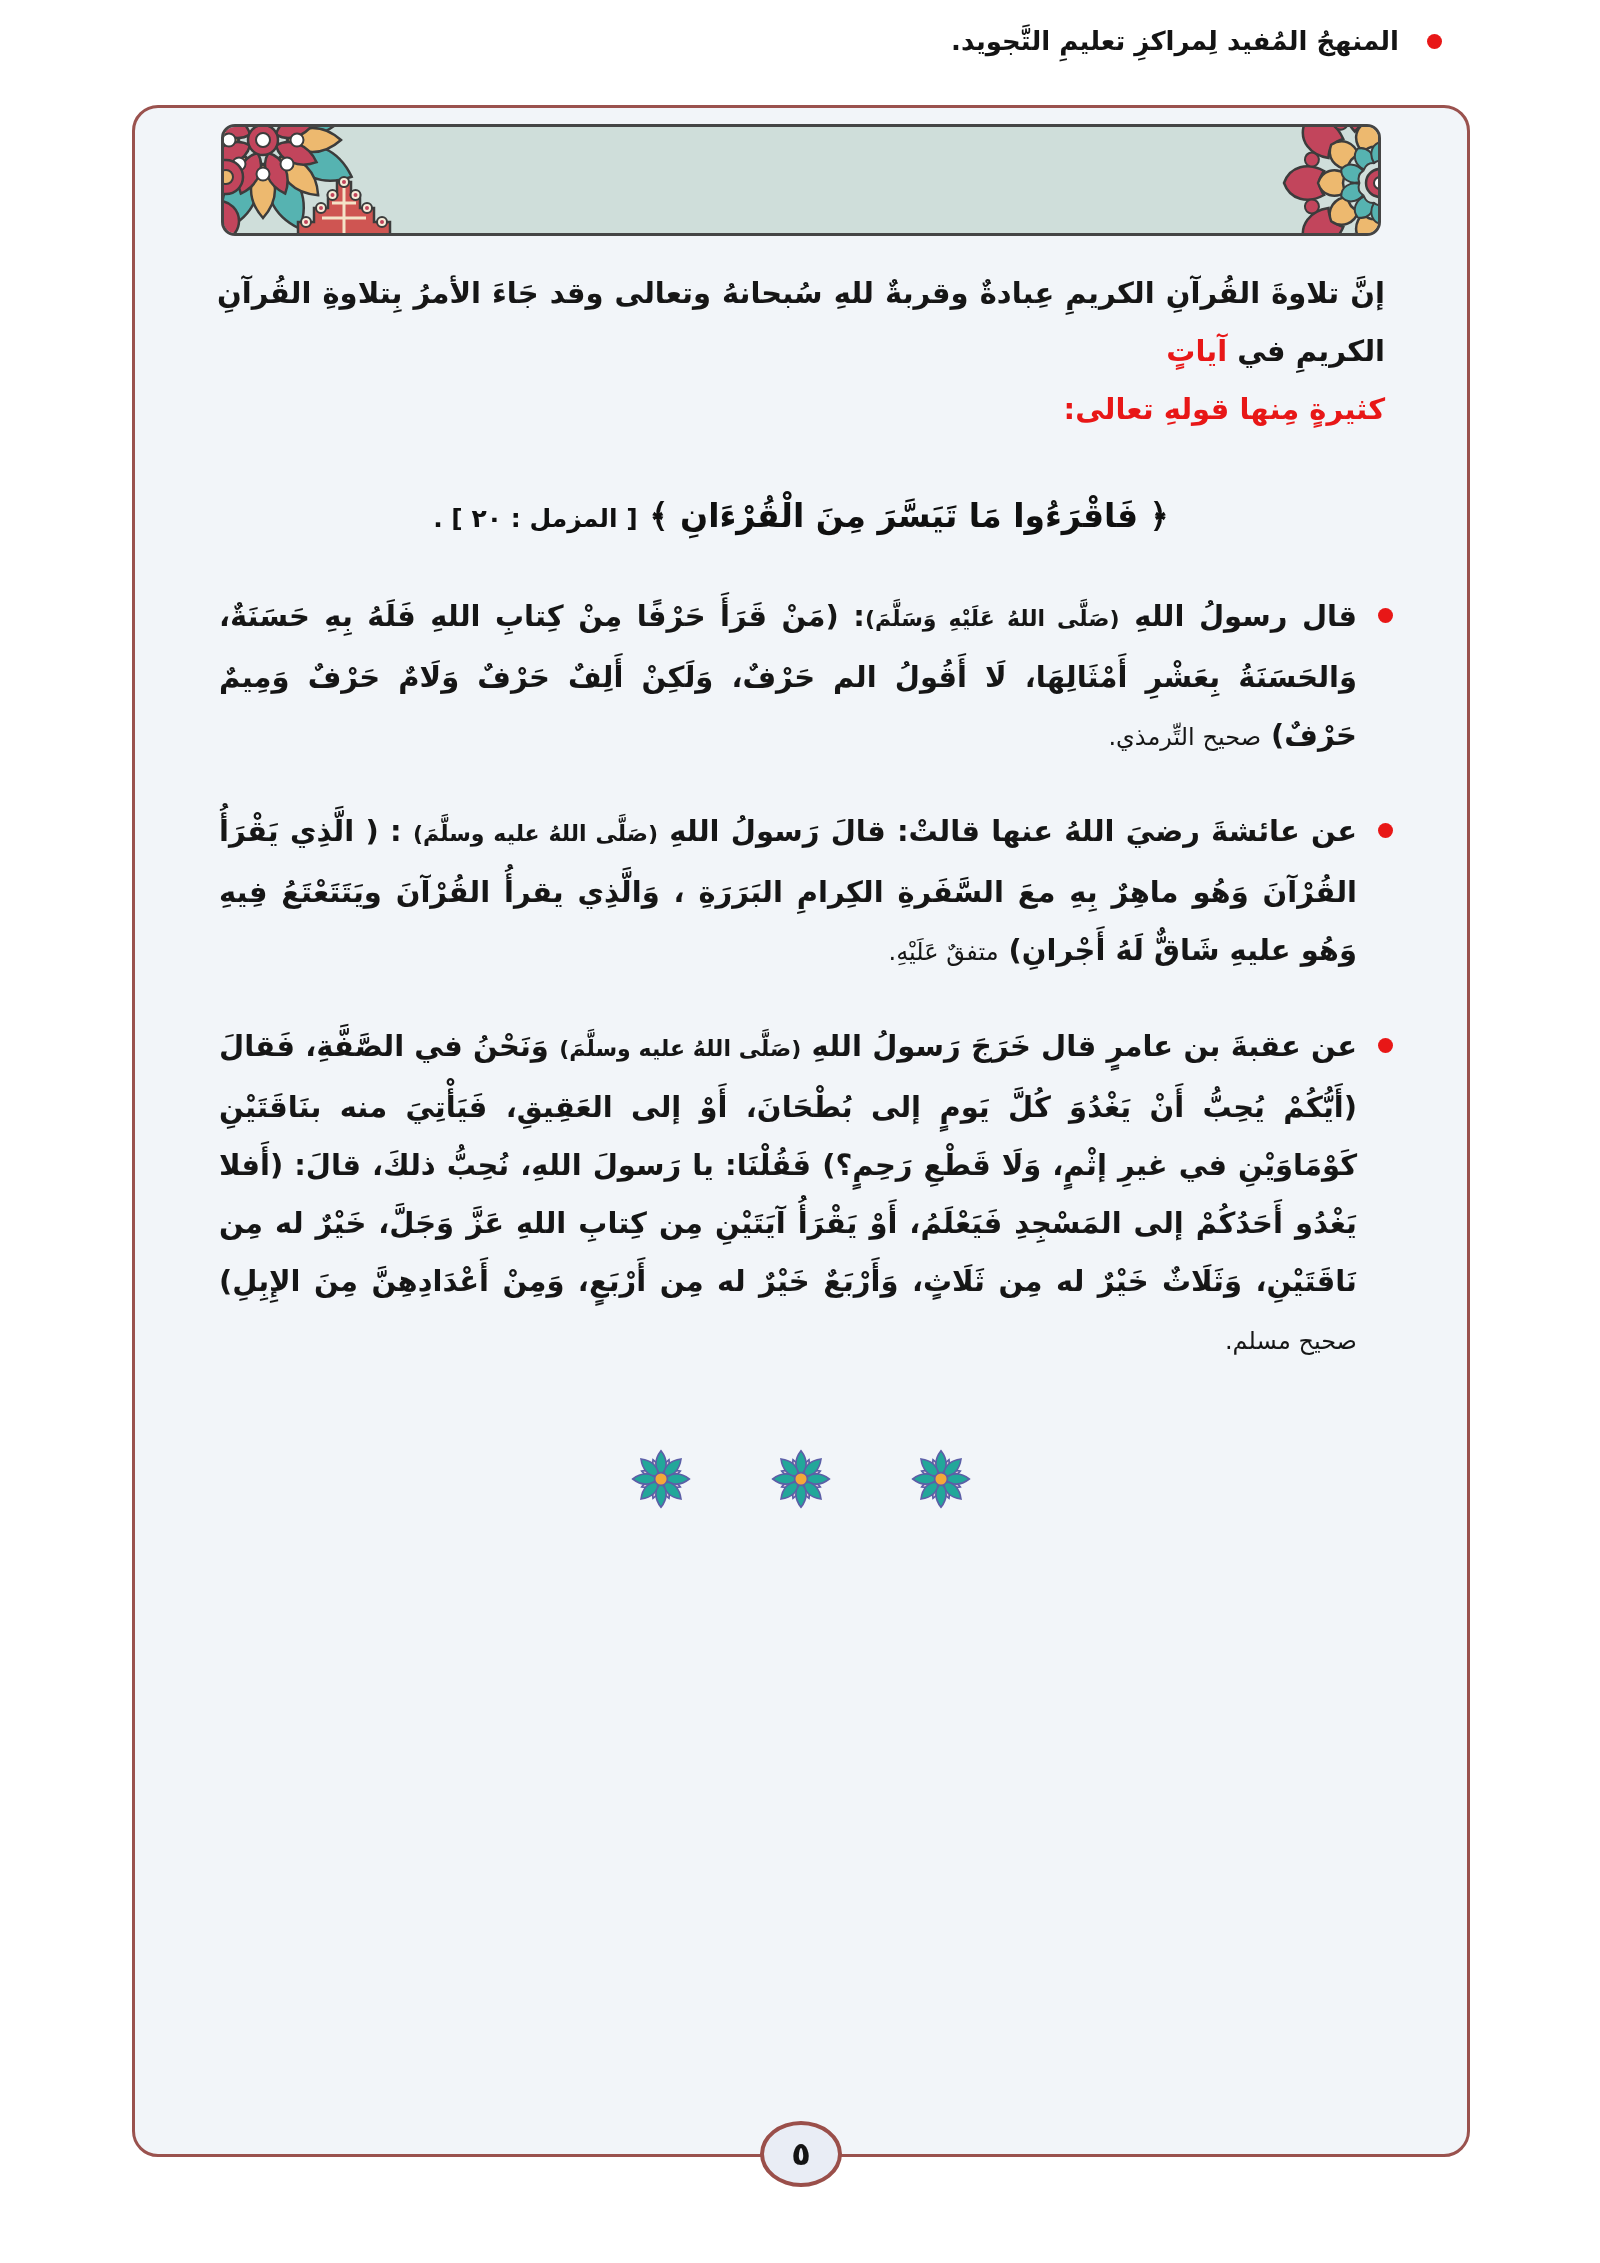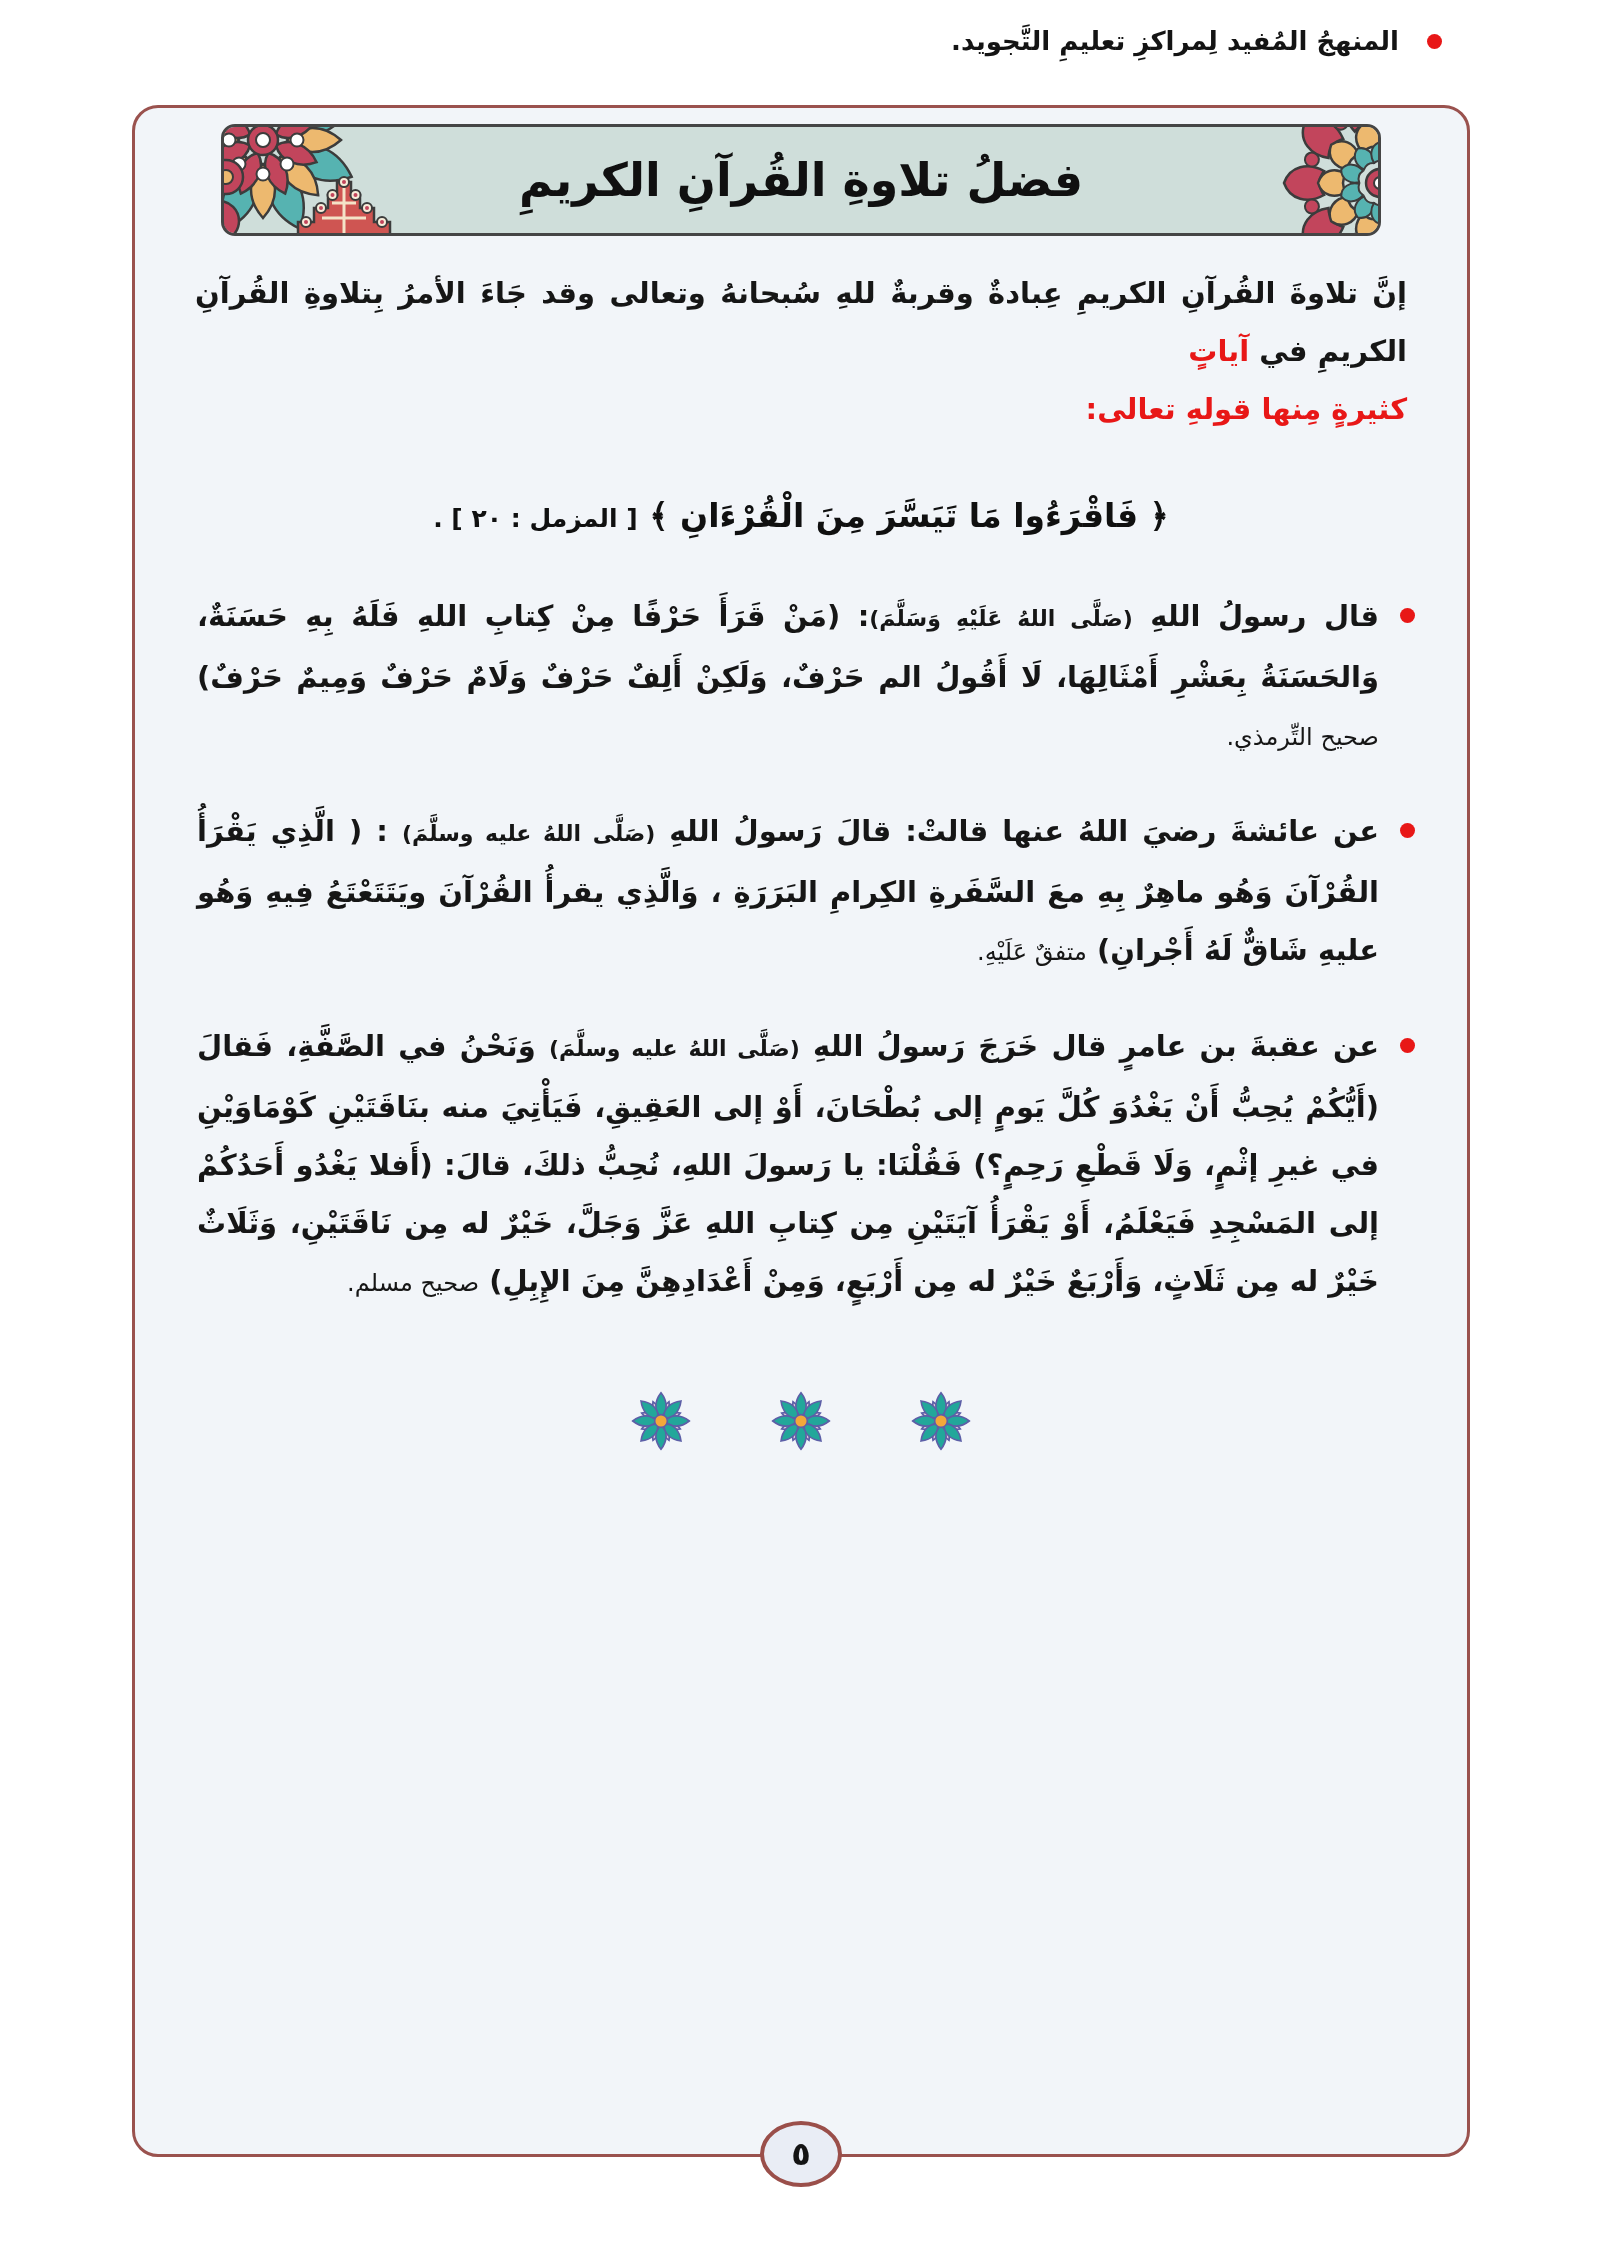--- a/index.html
+++ b/index.html
@@ -40,21 +40,21 @@
     overflow:hidden;
     display:flex; align-items:center; justify-content:center;
   }
   .banner-title{ font-size:46px; font-weight:700; color:#101010; margin:0; z-index:2; }
   .ornament-left{ position:absolute; left:-66px; top:-92px; z-index:1; }
   .ornament-crown{ position:absolute; left:72px; bottom:-5px; z-index:1; }
   .ornament-right{ position:absolute; right:-2px; top:0; z-index:1; }
   .edge-dots{ position:absolute; left:-10px; bottom:-14px; z-index:1; }
 
   
-  .content{ padding:0 46px; }
+  .content{ padding:0 68px; }
   .intro{
     margin:28px 14px 0 14px;
     font-size:29px; font-weight:700; line-height:58px;
     text-align:justify; text-align-last:right;
   }
   .red{ color:#e81717; }
 
   .verse{
     text-align:center; font-size:33px; font-weight:700;
     line-height:64px; color:#101010;
@@ -223,21 +223,20 @@
             <use href="#tp" transform="rotate(57)"></use>
             <use href="#tp" transform="rotate(-57)"></use>
             <use href="#tp" transform="rotate(90)"></use>
             <use href="#tp" transform="rotate(-90)"></use>
         </g>
         <circle r="14" fill="#c2455c" stroke="#3c3c3c" stroke-width="2.5"></circle>
         <circle r="6" fill="#ffffff" stroke="#3c3c3c" stroke-width="2"></circle>
       </g>
     </svg>
 
-    <h1 class="banner-title">فضلُ تلاوةِ القُرآنِ الكريمِ</h1>
   </div>
 
   <div class="content">
 
     <p class="intro"><span>إنَّ تلاوةَ القُرآنِ الكريمِ عِبادةٌ وقربةٌ للهِ سُبحانهُ وتعالى وقد جَاءَ الأمرُ بِتلاوةِ القُرآنِ الكريمِ في </span><span class="red">آياتٍ</span><br><span class="red">كثيرةٍ مِنها قولهِ تعالى:</span></p>
 
 
     <div class="verse verse-2">
       <span>﴿ فَاقْرَءُوا مَا تَيَسَّرَ مِنَ الْقُرْءَانِ ﴾</span>
       <span class="vref">[ المزمل : ٢٠ ] .</span>

